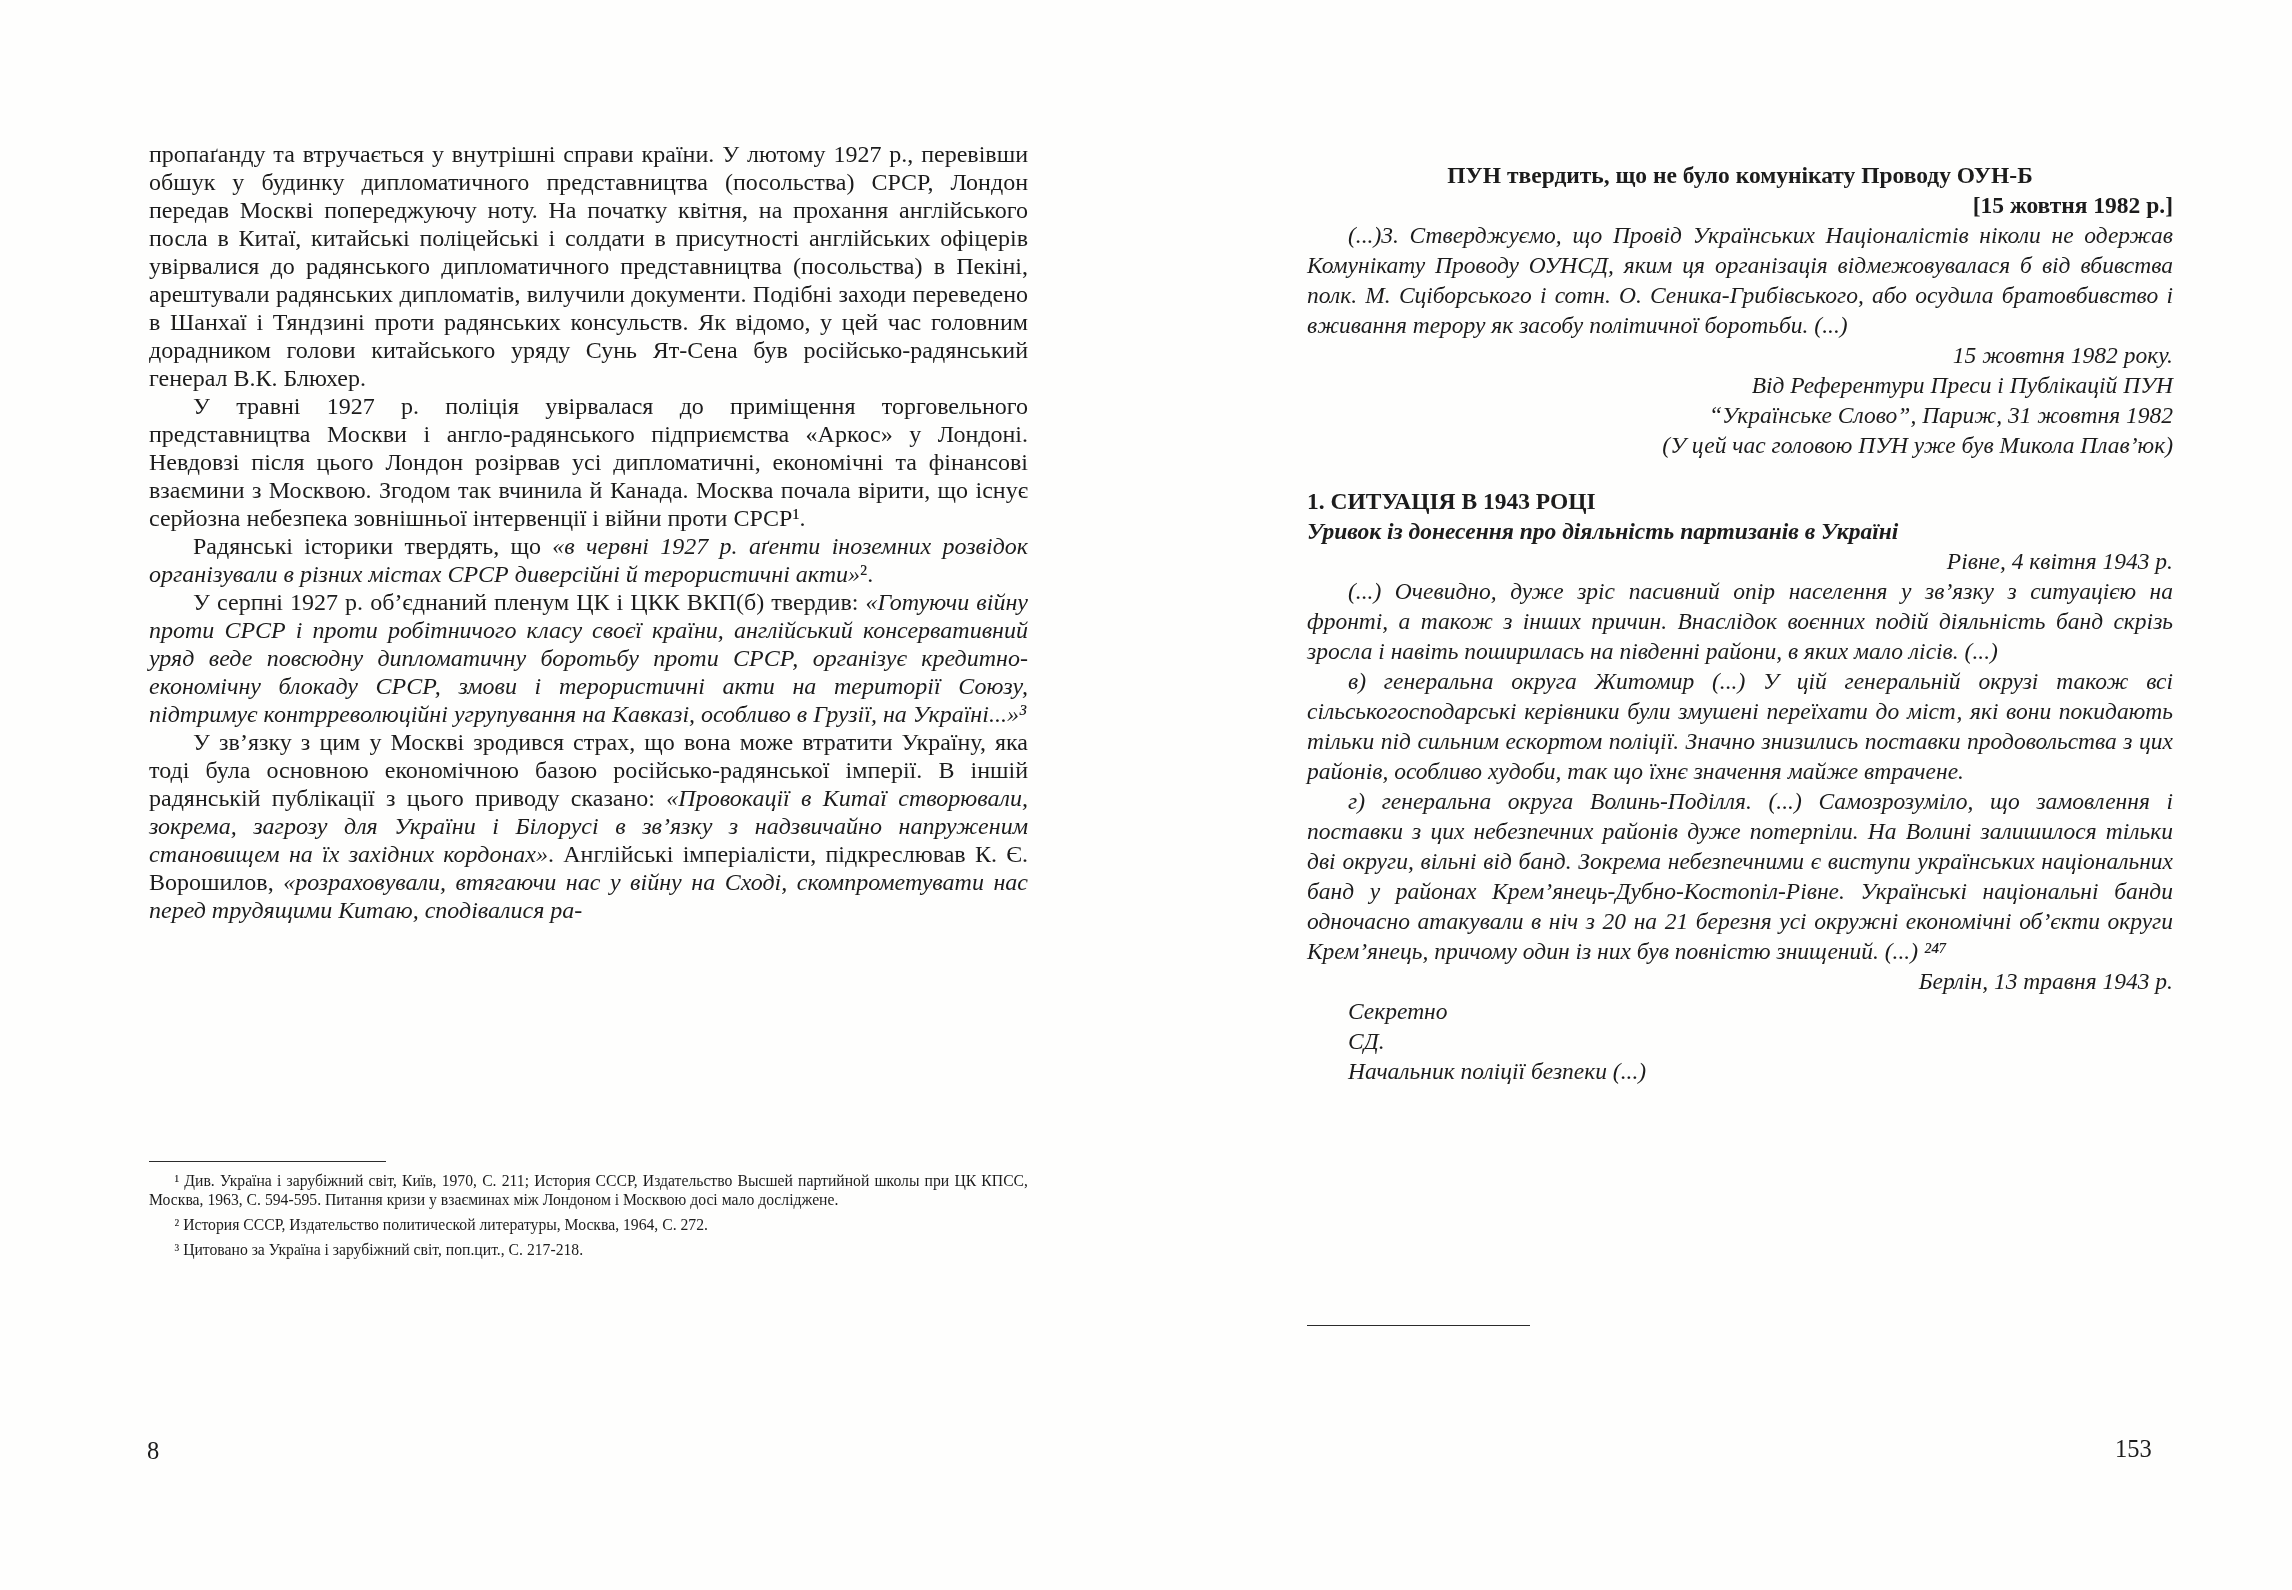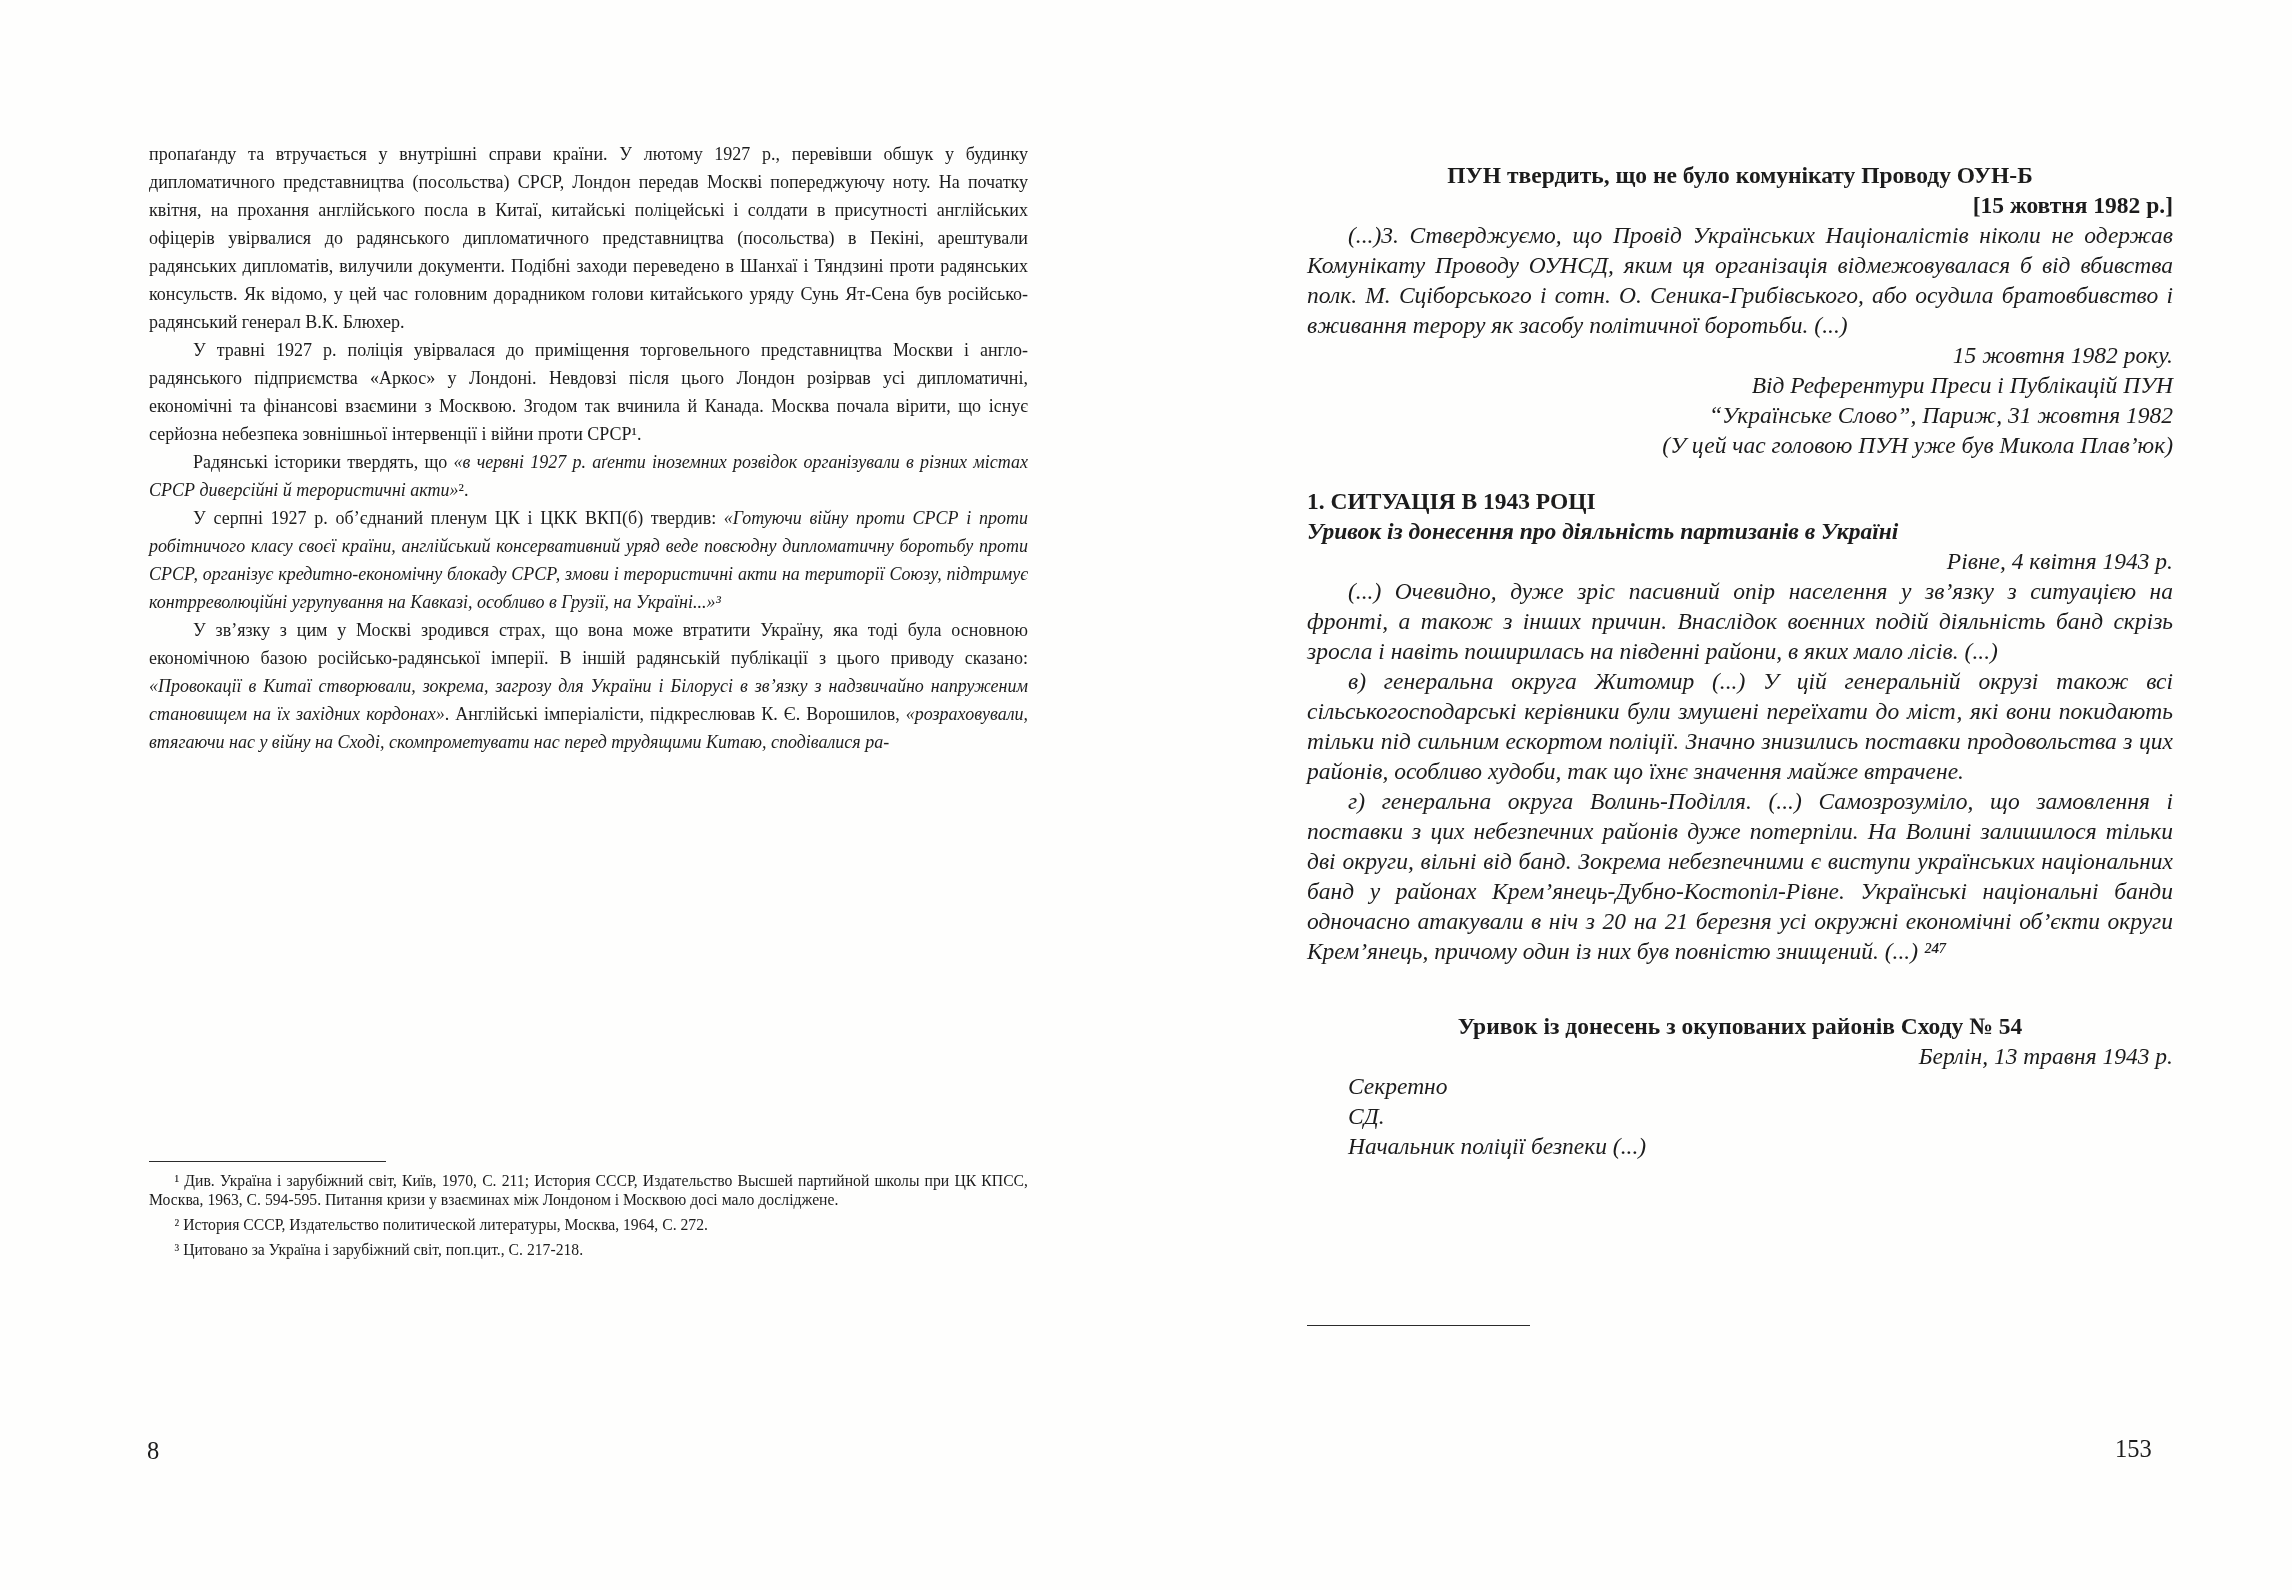--- a/index.html
+++ b/index.html
@@ -19,21 +19,21 @@
 
   
   #left-body {
     position: absolute;
     left: 149px;
     top: 140px;
     width: 879px;
   }
   #left-body p {
     margin: 0;
-    font-size: 18px;
+    font-size: 24px;
     line-height: 28px;
     text-align: justify;
   }
   .indent { text-indent: 44px; }
   .em { font-style: italic; }
 
   #left-footnotes {
     position: absolute;
     left: 149px;
     top: 1161px;
@@ -142,21 +142,20 @@
     <p class="sign">“Українське Слово”, Париж, 31 жовтня 1982</p>
     <p class="sign">(У цей час головою ПУН уже був Микола Плав’юк)</p>
 
     <p class="sec-title">1. СИТУАЦІЯ В 1943 РОЦІ</p>
     <p class="sec-subtitle">Уривок із донесення про діяльність партизанів в Україні</p>
     <p class="sign">Рівне, 4 квітня 1943 р.</p>
     <p class="ital just r-indent">(...) Очевидно, дуже зріс пасивний опір населення у зв’язку з ситуацією на фронті, а також з інших причин. Внаслідок воєнних подій діяльність банд скрізь зросла і навіть поширилась на південні райони, в яких мало лісів. (...)</p>
     <p class="ital just r-indent">в) генеральна округа Житомир (...) У цій генеральній окрузі також всі сільськогосподарські керівники були змушені переїхати до міст, які вони покидають тільки під сильним ескортом поліції. Значно знизились поставки продовольства з цих районів, особливо худоби, так що їхнє значення майже втрачене.</p>
     <p class="ital just r-indent">г) генеральна округа Волинь-Поділля. (...) Самозрозуміло, що замовлення і поставки з цих небезпечних районів дуже потерпіли. На Волині залишилося тільки дві округи, вільні від банд. Зокрема небезпечними є виступи українських національних банд у районах Крем’янець-Дубно-Костопіл-Рівне. Українські національні банди одночасно атакували в ніч з 20 на 21 березня усі окружні економічні об’єкти округи Крем’янець, причому один із них був повністю знищений. (...) ²⁴⁷</p>
 
-    <p class="doc-title doc2-title">Уривок із донесень з окупованих районів Сходу № 54</p>
     <p class="sign">Берлін, 13 травня 1943 р.</p>
     <p class="ital r-indent">Секретно</p>
     <p class="ital r-indent">СД.</p>
     <p class="ital r-indent">Начальник поліції безпеки (...)</p>
   </div>
 
   <div id="right-footnote">
     <div class="fnrule"></div>
   </div>
 

